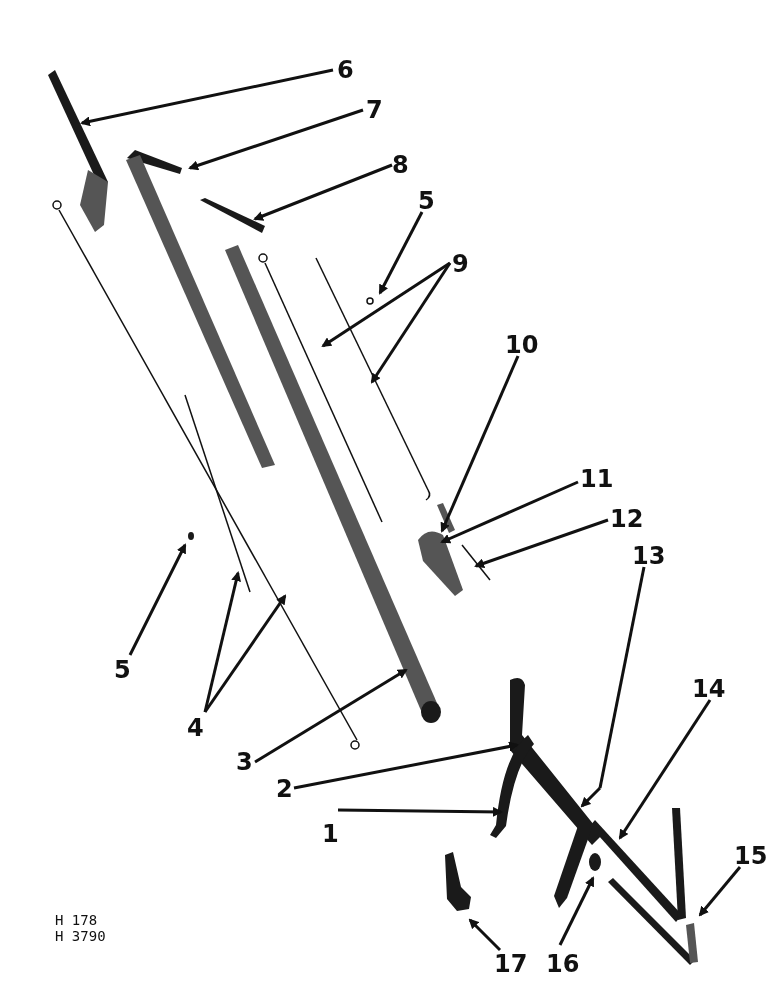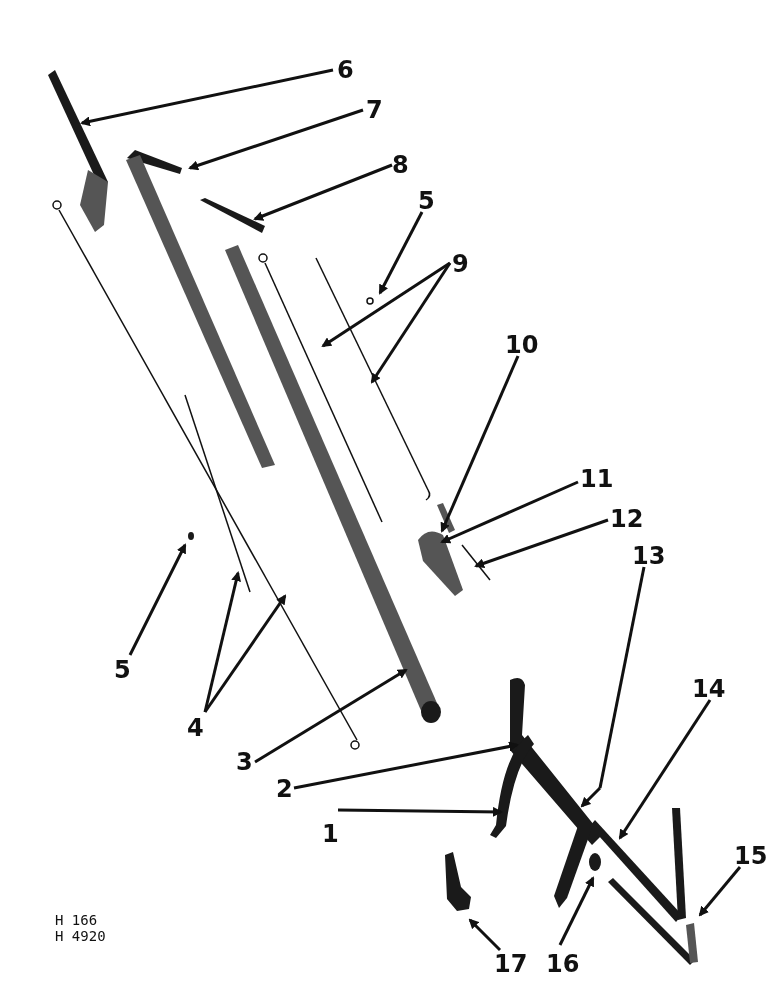--- a/index.html
+++ b/index.html
@@ -118,15 +118,15 @@
     <text class="callout" x="187" y="736">4</text>
     <text class="callout" x="236" y="770">3</text>
     <text class="callout" x="276" y="797">2</text>
     <text class="callout" x="322" y="842">1</text>
     <text class="callout" x="494" y="972">17</text>
     <text class="callout" x="546" y="972">16</text>
   </g>
 </svg>
 
 <div class="ref" style="top:912px;">
-  <div>H 166</div>
-  <div>H 4920</div>
+  <div>H 178</div>
+  <div>H 3790</div>
 </div>
 
 </body></html>

